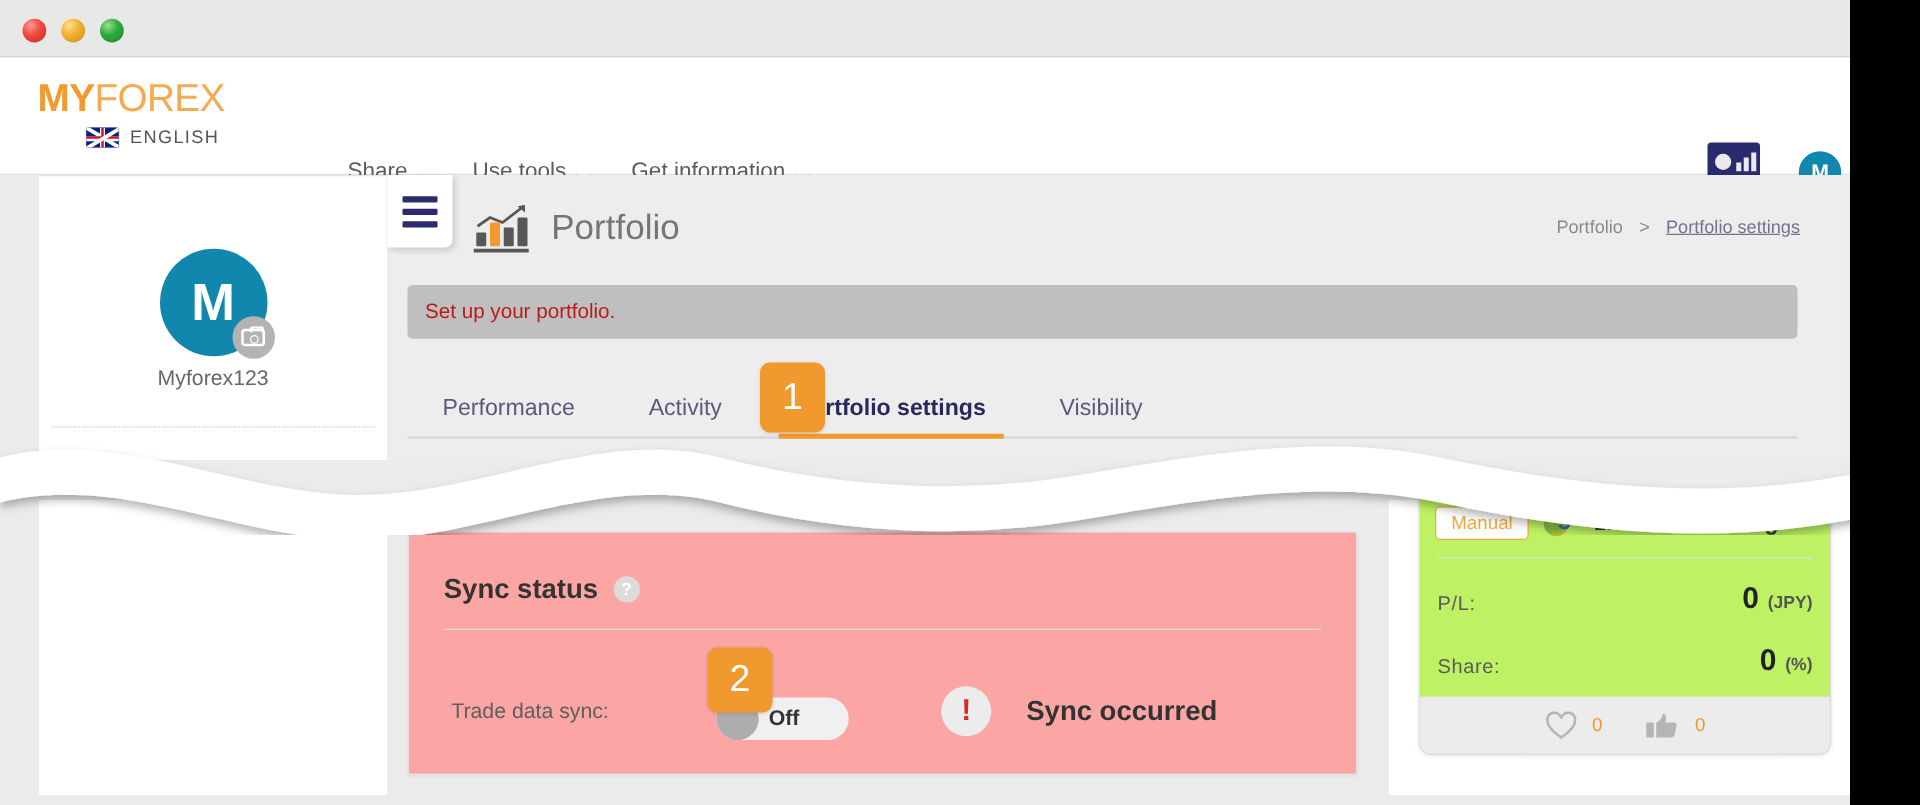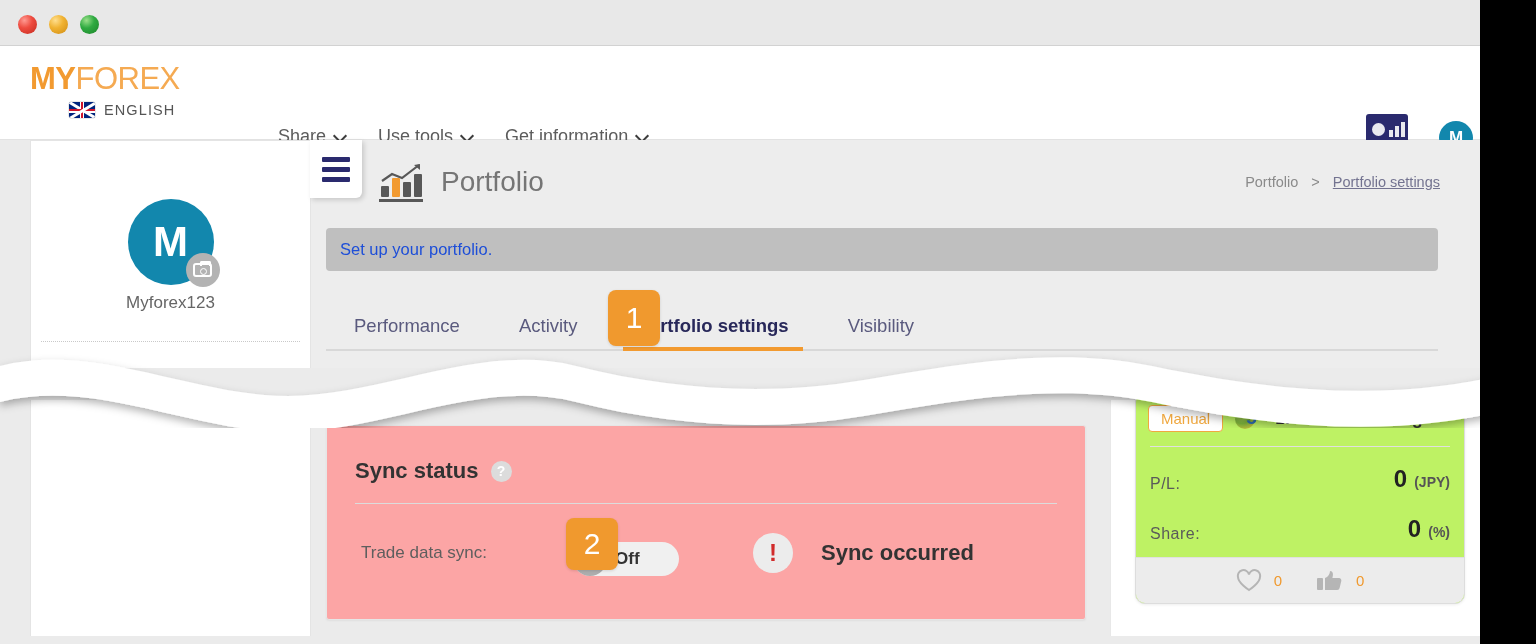--- a/index.html
+++ b/index.html
@@ -62,21 +62,21 @@
   .flag b {
     position:absolute; left:0; top:7.2px; width:26px; height:2.2px; background:#cf142b;
   }
   .flag b::after {
     content:""; position:absolute; left:11.9px; top:-7.2px; width:2.2px; height:16px; background:#cf142b;
   }
   .lang-label { font-size: 14.5px; color: #555; letter-spacing: 1.1px; }
 
   .navmenu { position: absolute; left: 278px; top: 80px; display: flex; gap: 32px; }
   .navitem {
-    display: flex; align-items: center; gap: 9px;
+    display: flex; align-items: flex-end; gap: 9px;
     font-size: 18px; color: #5c5c5c; cursor: pointer; white-space: nowrap;
   }
   .chev { display: inline-block; width: 11px; height: 11px; position: relative; }
   .chev::before {
     content:""; position:absolute; left:0; top:0;
     width: 8px; height: 8px;
     border-right: 2.4px solid #3c3c3c; border-bottom: 2.4px solid #3c3c3c;
     transform: rotate(45deg);
   }
 
@@ -171,21 +171,21 @@
   .breadcrumb {
     position: absolute; right: 40px; top: 34px;
     font-size: 14.5px; color: #8a8a8a; display: flex; align-items: center; gap: 13px;
   }
   .breadcrumb .crumb-link { color: #737390; text-decoration: underline; cursor: pointer; }
 
   .banner {
     position: absolute; left: 15px; right: 42px; top: 88px; height: 43px;
     background: #bfbfbf; border-radius: 4px;
     display: flex; align-items: center; padding-left: 14px;
-    color: #1d4ed8; font-size: 16.5px;
+    color: #b91c1c; font-size: 16.5px;
   }
 
   .tabs {
     position: absolute; left: 15px; right: 42px; top: 165px; height: 46px;
     border-bottom: 2px solid #d8d8d8;
     display: flex; align-items: flex-end; gap: 3px;
   }
   .tab {
     font-size: 18.5px; color: #5a5a7e; padding: 0 28px 12px 28px;
     cursor: pointer; white-space: nowrap; position: relative;
@@ -226,21 +226,21 @@
     box-shadow: 0 1px 2px rgba(0,0,0,.05);
   }
   .sync-title-row { position: absolute; left: 28px; top: 32px; display: flex; align-items: center; gap: 12px; }
   .sync-title { font-size: 22px; font-weight: 700; color: #333; }
   .help-circle {
     width: 21px; height: 21px; border-radius: 50%; background: #dcdcdc;
     color: #fff; font-size: 14px; font-weight: 700;
     display: flex; align-items: center; justify-content: center; cursor: pointer;
   }
   .sync-divider { position: absolute; left: 28px; right: 28px; top: 77px; border-top: 1px solid #dcdcdc; }
-  .sync-row { position: absolute; left: 34px; right: 28px; top: 104px; display: flex; align-items: center; }
+  .sync-row { position: absolute; left: 34px; right: 28px; top: 120px; display: flex; align-items: center; }
   .sync-label { font-size: 17px; color: #5e5e5e; }
   .toggle {
     position: relative; margin-left: 86px;
     width: 106px; height: 34px; background: #f0f0f0; border-radius: 17px;
     display: flex; align-items: center; cursor: pointer; margin-top: 12px;
   }
   .toggle-knob {
     position: absolute; left: 0; top: 0; width: 34px; height: 34px;
     border-radius: 50%; background: #adadad;
   }

